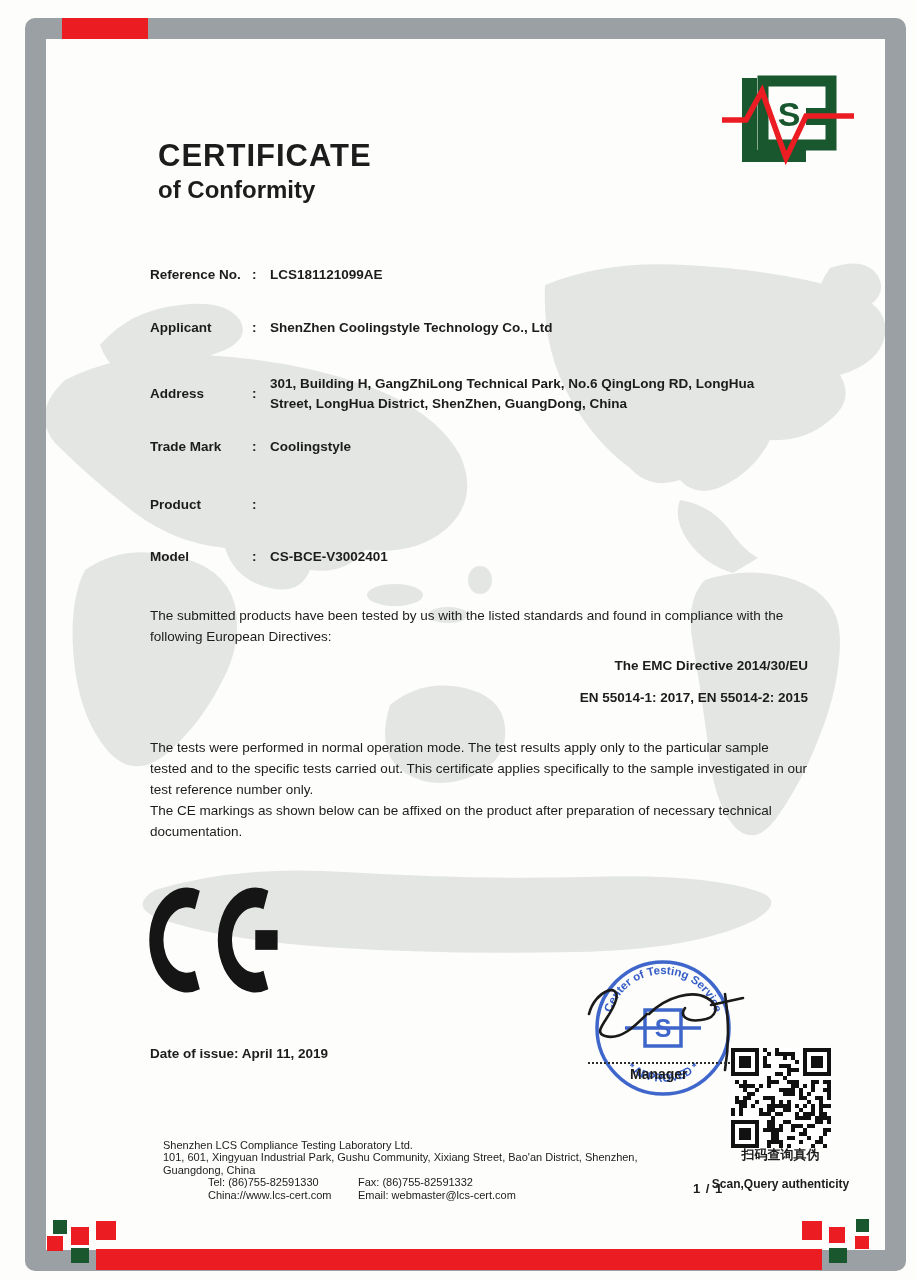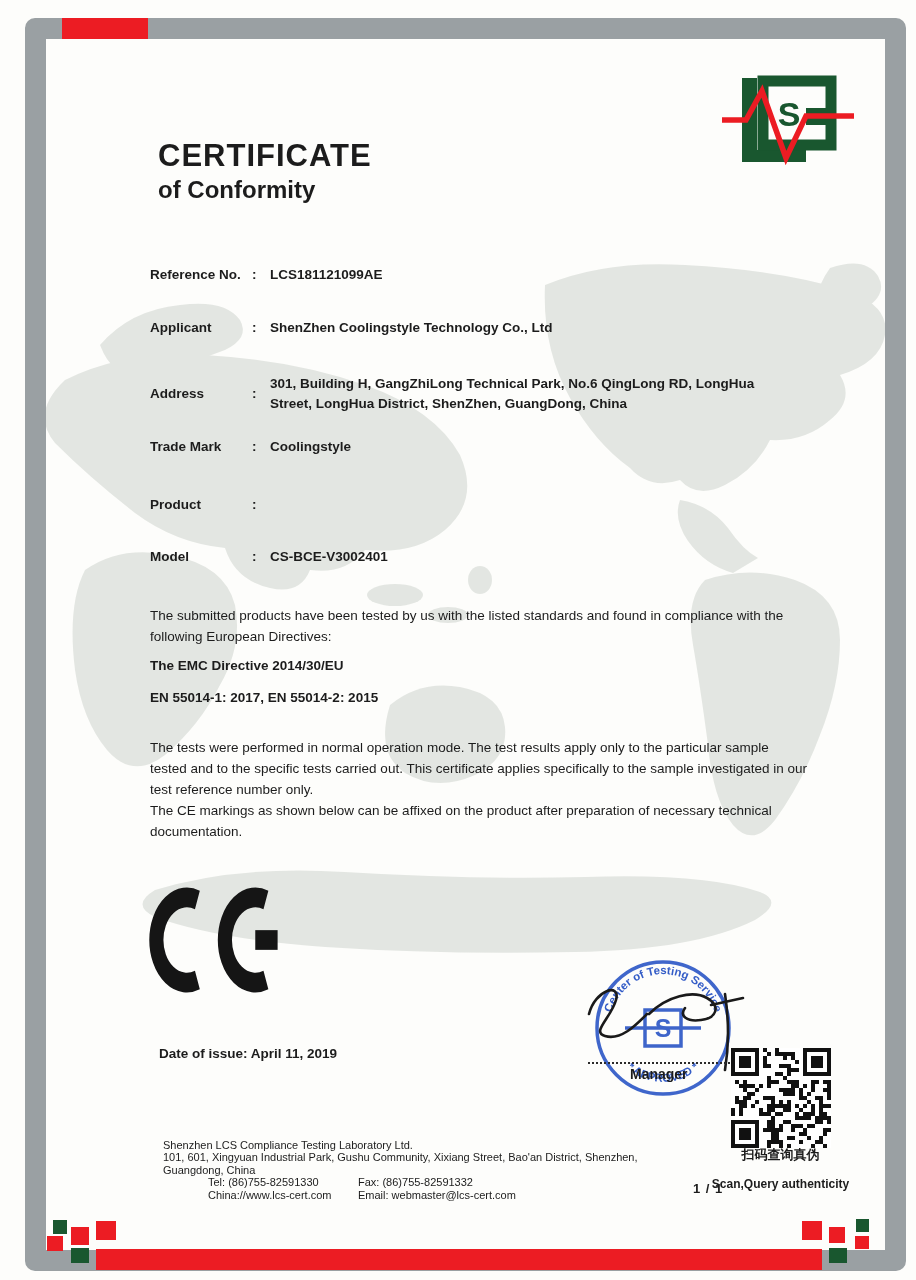--- a/index.html
+++ b/index.html
@@ -20,32 +20,32 @@
   .title-main{font-size:31px;font-weight:bold;letter-spacing:1px;}
   .title-sub{font-size:24px;font-weight:bold;margin-top:2px;}
   
   .field-row{position:absolute;left:150px;display:flex;align-items:center;
              font-size:13.5px;font-weight:bold;line-height:20px;}
   .field-label{width:102px;flex:0 0 102px;}
   .field-colon{width:18px;flex:0 0 18px;}
   .field-value{width:522px;}
   
   .para{position:absolute;left:150px;font-size:13.5px;line-height:21px;}
-  .para.b{font-weight:bold;}
+  .para.b{font-weight:bold;text-align:right;}
   
   .footer{left:163px;top:1139px;font-size:11px;line-height:12.4px;width:560px;}
   .footer .cols{display:flex;margin-left:45px;}
   .footer .c1{width:150px;flex:0 0 150px;}
   .pageno{left:693px;top:1181px;font-size:13px;font-weight:bold;letter-spacing:1px;}
   .qr-cap{left:703px;top:1146px;width:155px;text-align:center;}
   .qr-cap .zh{font-size:13px;font-weight:bold;}
   .qr-cap .en{font-size:12px;font-weight:bold;margin-top:13px;}
   .dotline{left:588px;top:1052px;width:142px;border-bottom:2px dotted #2a2a2a;height:10px;}
   .manager{left:630px;top:1066px;font-size:14px;font-weight:600;}
-  .dateline{left:150px;top:1046px;font-size:13.5px;font-weight:bold;margin-left:9px;}
+  .dateline{left:150px;top:1046px;font-size:13.5px;font-weight:bold;}
   svg{display:block;}
 </style>
 </head>
 <body>
 
 <div class="page">
 
   <svg class="abs" style="left:40px;top:250px;z-index:0;opacity:.6" width="845" height="740" viewBox="0 0 845 740">
     <g fill="var(--map-gray)">
 

